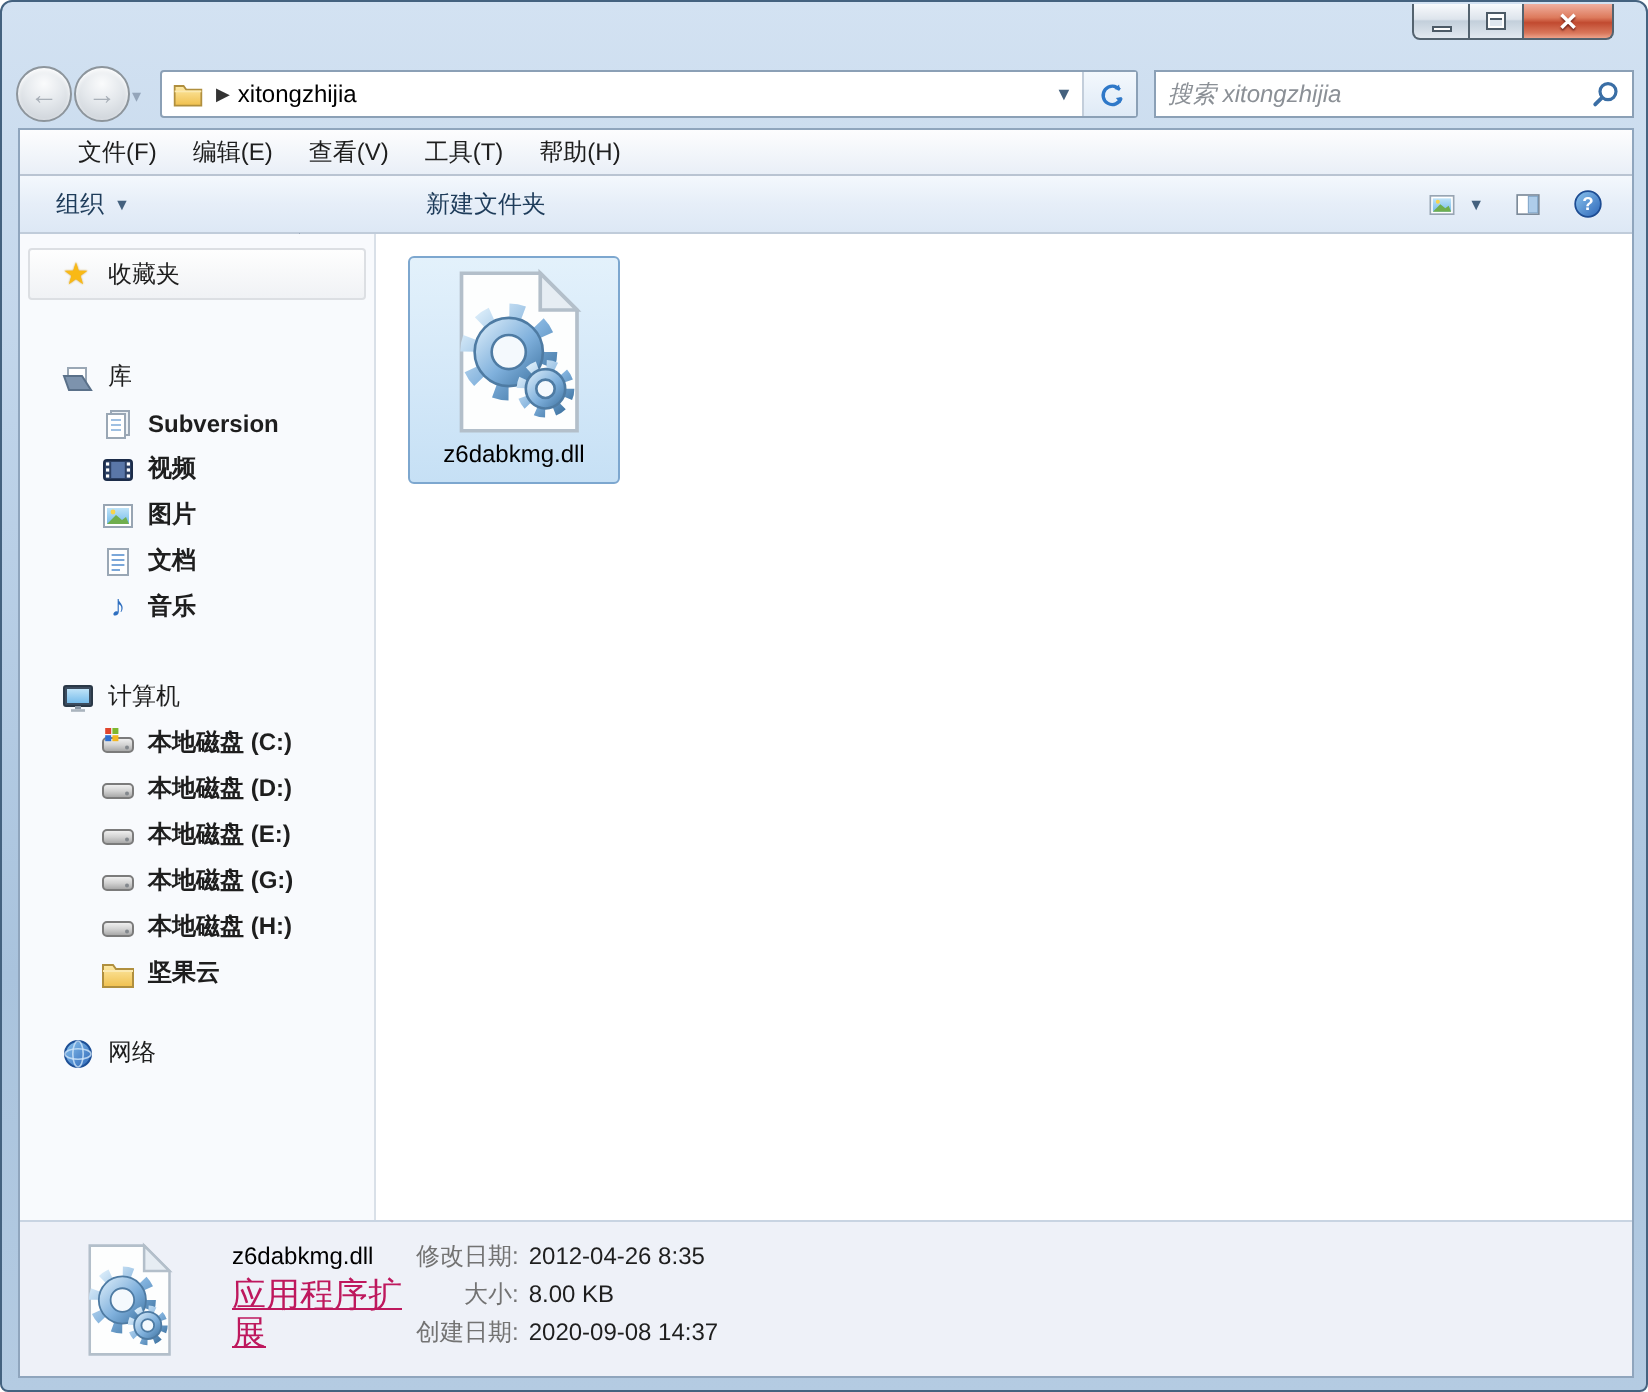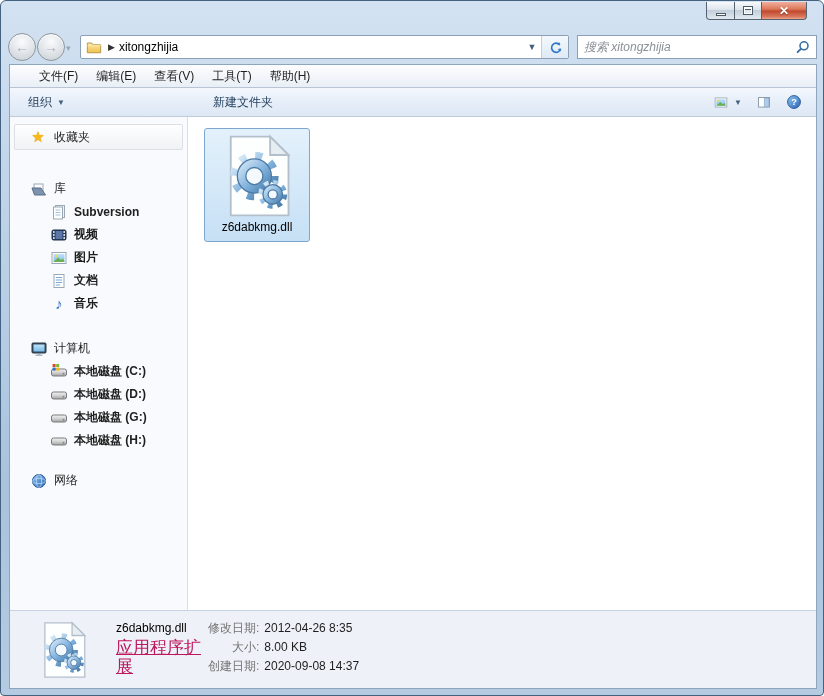--- a/index.html
+++ b/index.html
@@ -368,39 +368,55 @@
 
           <div class="tree-row lvl2">
             <span class="gicon">
                 <svg width="18" height="18" viewBox="0 0 18 18">
                   <use href="#sym-drive"></use>
                 </svg>
               </span>
             <span>本地磁盘 (D:)</span>
           </div>
 
+          <div class="tree-row lvl2">
+            <span class="gicon">
+                <svg width="18" height="18" viewBox="0 0 18 18">
+                  <use href="#sym-drive"></use>
+                </svg>
+              </span>
+            <span>本地磁盘 (E:)</span>
+          </div>
 
           <div class="tree-row lvl2">
             <span class="gicon">
                 <svg width="18" height="18" viewBox="0 0 18 18">
                   <use href="#sym-drive"></use>
                 </svg>
               </span>
             <span>本地磁盘 (G:)</span>
           </div>
 
           <div class="tree-row lvl2">
             <span class="gicon">
                 <svg width="18" height="18" viewBox="0 0 18 18">
                   <use href="#sym-drive"></use>
                 </svg>
               </span>
             <span>本地磁盘 (H:)</span>
           </div>
 
+          <div class="tree-row lvl2">
+            <span class="gicon">
+                <svg width="18" height="18" viewBox="0 0 18 18">
+                  <use href="#sym-folder"></use>
+                </svg>
+              </span>
+            <span>坚果云</span>
+          </div>
 
           <div class="gap17"></div>
 
           <div class="tree-row lvl1">
             <span class="gicon">
               <svg width="18" height="18" viewBox="0 0 18 18">
                 <circle cx="9" cy="9" r="6.5" fill="url(#globeG)" stroke="#1d4f96"></circle>
                 <ellipse cx="9" cy="9" rx="6.5" ry="2.6" fill="none" stroke="#cfe6fa" stroke-width="0.8" opacity="0.8"></ellipse>
                 <ellipse cx="9" cy="9" rx="2.6" ry="6.5" fill="none" stroke="#cfe6fa" stroke-width="0.8" opacity="0.8"></ellipse>
               </svg>

